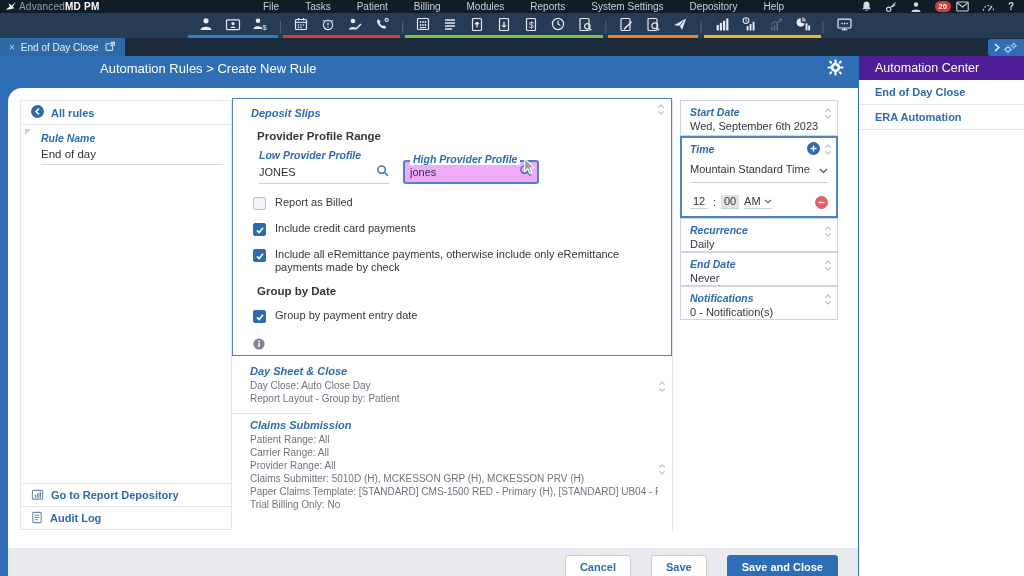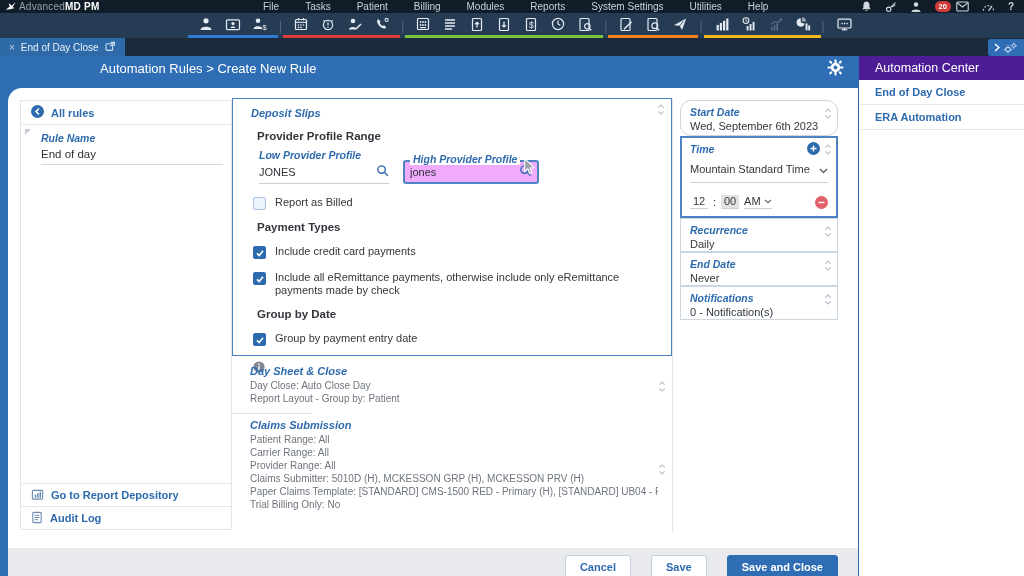--- a/index.html
+++ b/index.html
@@ -102,21 +102,21 @@
   .summary { position:absolute; left:232px; width:440px; padding:5px 14px 0 18px; }
   .daysheet { top:360px; height:54px; }
   .daysheet .sep { position:absolute; left:0; bottom:0; width:80px; border-bottom:1px solid #dfe3e8; }
   .claims { top:414px; height:118px; }
   .sline { font-size:10px; color:#6e757e; line-height:13px; white-space:nowrap; overflow:hidden; }
   .summary .sec-title { margin-bottom:2px; }
   .center-divider { position:absolute; left:672px; top:98px; height:434px; border-left:1px solid #e2e6eb; }
   
   .sbox { position:absolute; left:680px; width:158px; border:1px solid #ccd6e0; background:#fff; padding:5px 9px 0; }
   .sbox .val { font-size:11px; color:#33373c; margin-top:2px; }
-  .sb-start { top:100px; height:36px;border-radius:11px; }
+  .sb-start { top:100px; height:36px; }
   .sb-time { top:136px; height:82px; border:2px solid #4d83c2; padding:4px 8px 0; }
   .sb-rec { top:218px; height:34px; }
   .sb-end { top:252px; height:34px; }
   .sb-not { top:286px; height:34px; }
   .trow1 { display:flex; align-items:center; }
   .trow1 .flabel { flex:1; }
   .circle-btn { width:13px; height:13px; border-radius:50%; display:flex; align-items:center;
     justify-content:center; cursor:pointer; }
   .plus { background:#2d6bae; margin-right:8px; }
   .minus { background:#e2606b; }
@@ -148,21 +148,21 @@
       <span class="logo-txt"><span>Advanced</span><b>MD</b>&nbsp;<b>PM</b></span>
     </div>
     <div class="menus">
       <span class="menu">File</span>
       <span class="menu">Tasks</span>
       <span class="menu">Patient</span>
       <span class="menu">Billing</span>
       <span class="menu">Modules</span>
       <span class="menu">Reports</span>
       <span class="menu">System Settings</span>
-      <span class="menu">Utilities</span>
+      <span class="menu">Depository</span>
       <span class="menu">Help</span>
     </div>
     <div class="top-icons">
       <span>
         <svg width="11" height="13" viewBox="0 0 13 14">
             <path d="M6.5 1.2c-2.4 0-3.6 1.9-3.6 4.1v3L1.6 10.2h9.8L10.1 8.3v-3c0-2.2-1.2-4.1-3.6-4.1z" fill="#cfd7df"></path>
             <path d="M5.2 11.2a1.35 1.35 0 0 0 2.6 0z" fill="#cfd7df"></path>
           </svg>
       </span>
       <span>
@@ -512,21 +512,20 @@
               <circle cx="6" cy="6" r="4" fill="none" stroke="#2d6bae" stroke-width="1.5"></circle>
               <line x1="9" y1="9" x2="12.6" y2="12.6" stroke="#2d6bae" stroke-width="1.5"></line>
             </svg>
         </span>
       </div>
     </div>
     <div class="cb-row">
       <span class="cbox"></span>
       <span class="cb-label">Report as Billed</span>
     </div>
-    <div class="ds-head">Payment Types</div>
     <div class="cb-row">
       <span class="cbox checked">
           <svg width="10" height="10" viewBox="0 0 12 12">
             <path d="M2.4 6.4 L5 9 L9.6 3.4" fill="none" stroke="#fff" stroke-width="2"></path>
           </svg>
         </span>
       <span class="cb-label">Include credit card payments</span>
     </div>
     <div class="cb-row">
       <span class="cbox checked">

